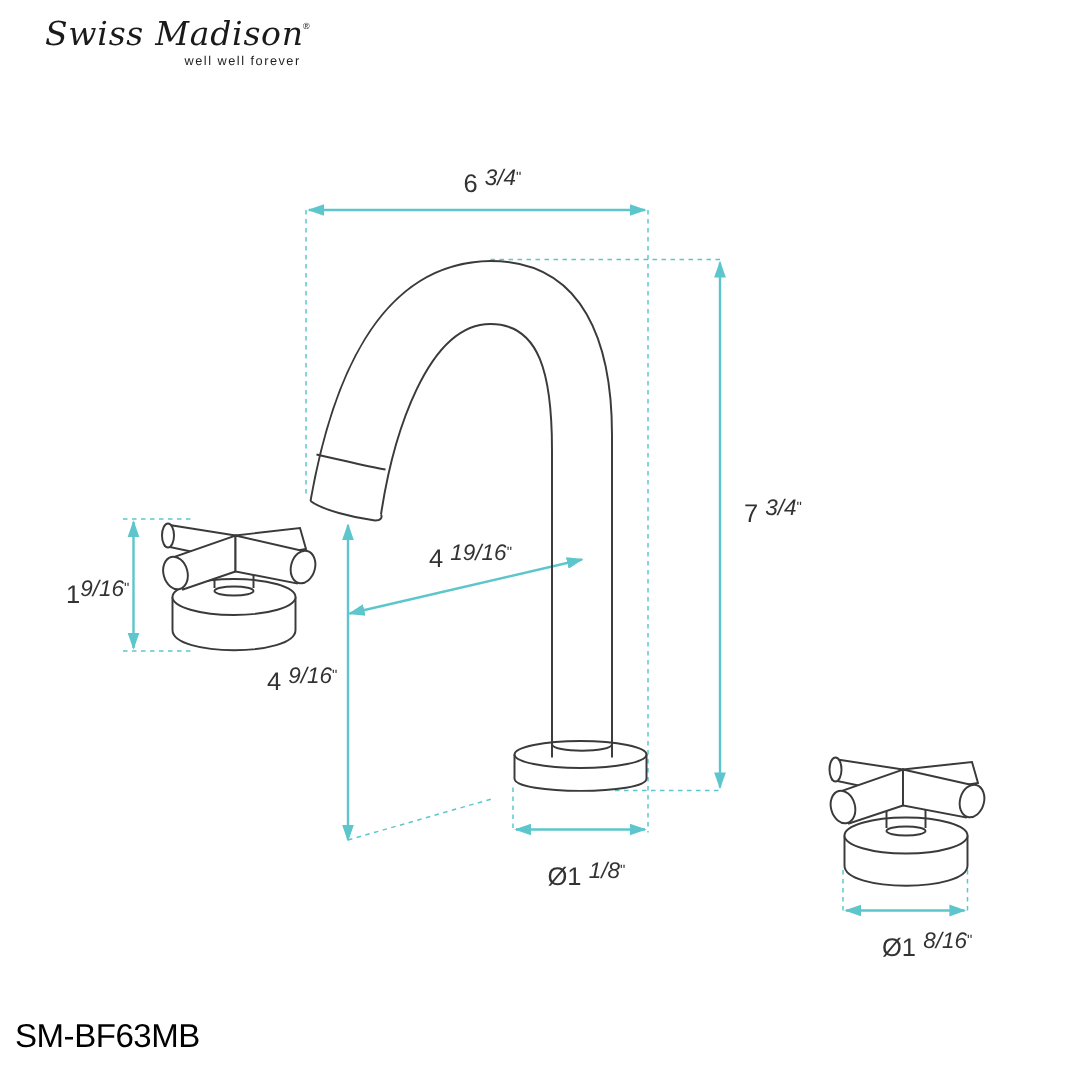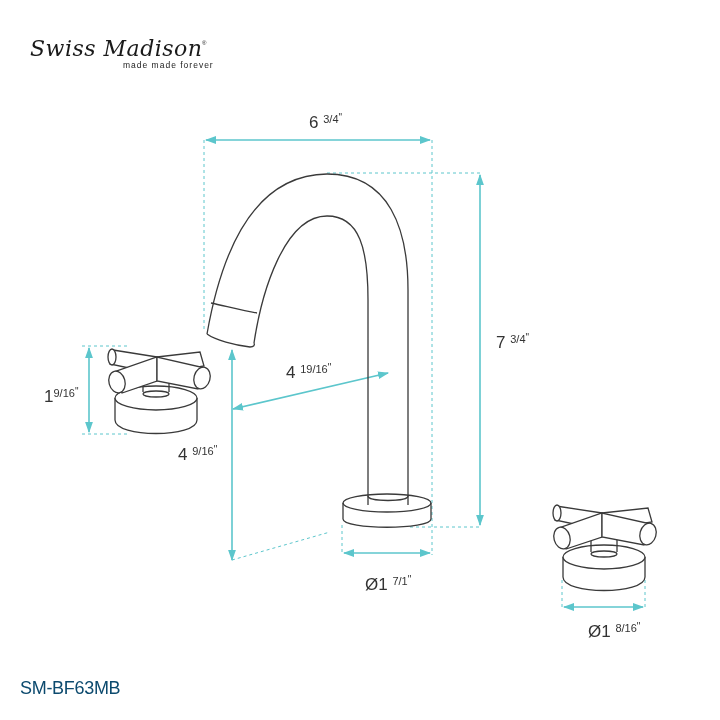--- a/index.html
+++ b/index.html
@@ -1,37 +1,37 @@
 <!DOCTYPE html>
 <html><head>
 <meta charset="utf-8">
 <style>
   html, body { margin: 0; padding: 0; background: #ffffff; }
   body { width: 720px; height: 720px; position: relative; overflow: hidden;
          font-family: "Liberation Sans", "DejaVu Sans", sans-serif; color: #333; }
-  .logo { position: absolute; left: 30px; top: 36px; width: 190px; height: 40px; }
+  .logo { position: absolute; left: 30px; top: 11px; width: 190px; height: 40px; }
   .logo-script { position: absolute; left: 0; top: 0; font-family: "DejaVu Serif", serif;
                  font-style: italic; font-size: 22px; color: #1a1a1a; letter-spacing: 0.5px; }
   .logo-reg { position: absolute; left: 172px; top: 4px; font-size: 6px; color: #1a1a1a; }
   .logo-tag { position: absolute; left: 93px; top: 24px; font-size: 8.5px; color: #222;
               letter-spacing: 1px; }
-  .model { position: absolute; left: 20px; top: 678px; font-size: 18px; color: #0c4a6e;
+  .model { position: absolute; left: 10px; top: 678px; font-size: 22px; color: #000000;
            letter-spacing: -0.3px; }
   svg.drawing { position: absolute; left: 0; top: 0; }
   .dim { position: absolute; font-size: 17px; color: #333; white-space: nowrap; }
-  .dim .frac { font-size: 11px; position: relative; top: -5px; }
+  .dim .frac { font-size: 15px; position: relative; top: -5px; font-style: italic; }
   .dim .inch { font-size: 10px; position: relative; top: -7px; }
 </style>
 </head>
 <body>
 
 <div class="logo">
   <span class="logo-script">Swiss Madison</span>
   <span class="logo-reg">®</span>
-  <span class="logo-tag">made made forever</span>
+  <span class="logo-tag">well well forever</span>
 </div>
 
 <svg class="drawing" width="720" height="720" viewBox="0 0 720 720">
   <defs>
     <marker id="arr" viewBox="0 0 10 10" refX="9" refY="5" markerWidth="7" markerHeight="7" orient="auto-start-reverse">
       <path d="M0,1.5 L10,5 L0,8.5 z" fill="#5cc6cc"></path>
     </marker>
   </defs>
 
   <g stroke="#5cc6cc" stroke-width="1" stroke-dasharray="3,3" fill="none">
@@ -122,21 +122,21 @@
   <span>4</span>
   <span class="frac">9/16</span><span class="inch">"</span>
 </div>
 
 <div class="dim" style="left:44px; top:387px;">
   <span>1</span><span class="frac">9/16</span><span class="inch">"</span>
 </div>
 
 <div class="dim" style="left:365px; top:575px;">
   <span>Ø</span><span>1</span>
-  <span class="frac">7/1</span><span class="inch">"</span>
+  <span class="frac">1/8</span><span class="inch">"</span>
 </div>
 
 <div class="dim" style="left:588px; top:622px;">
   <span>Ø</span><span>1</span>
   <span class="frac">8/16</span><span class="inch">"</span>
 </div>
 
 <div class="model">SM-BF63MB</div>
 
 </body></html>

